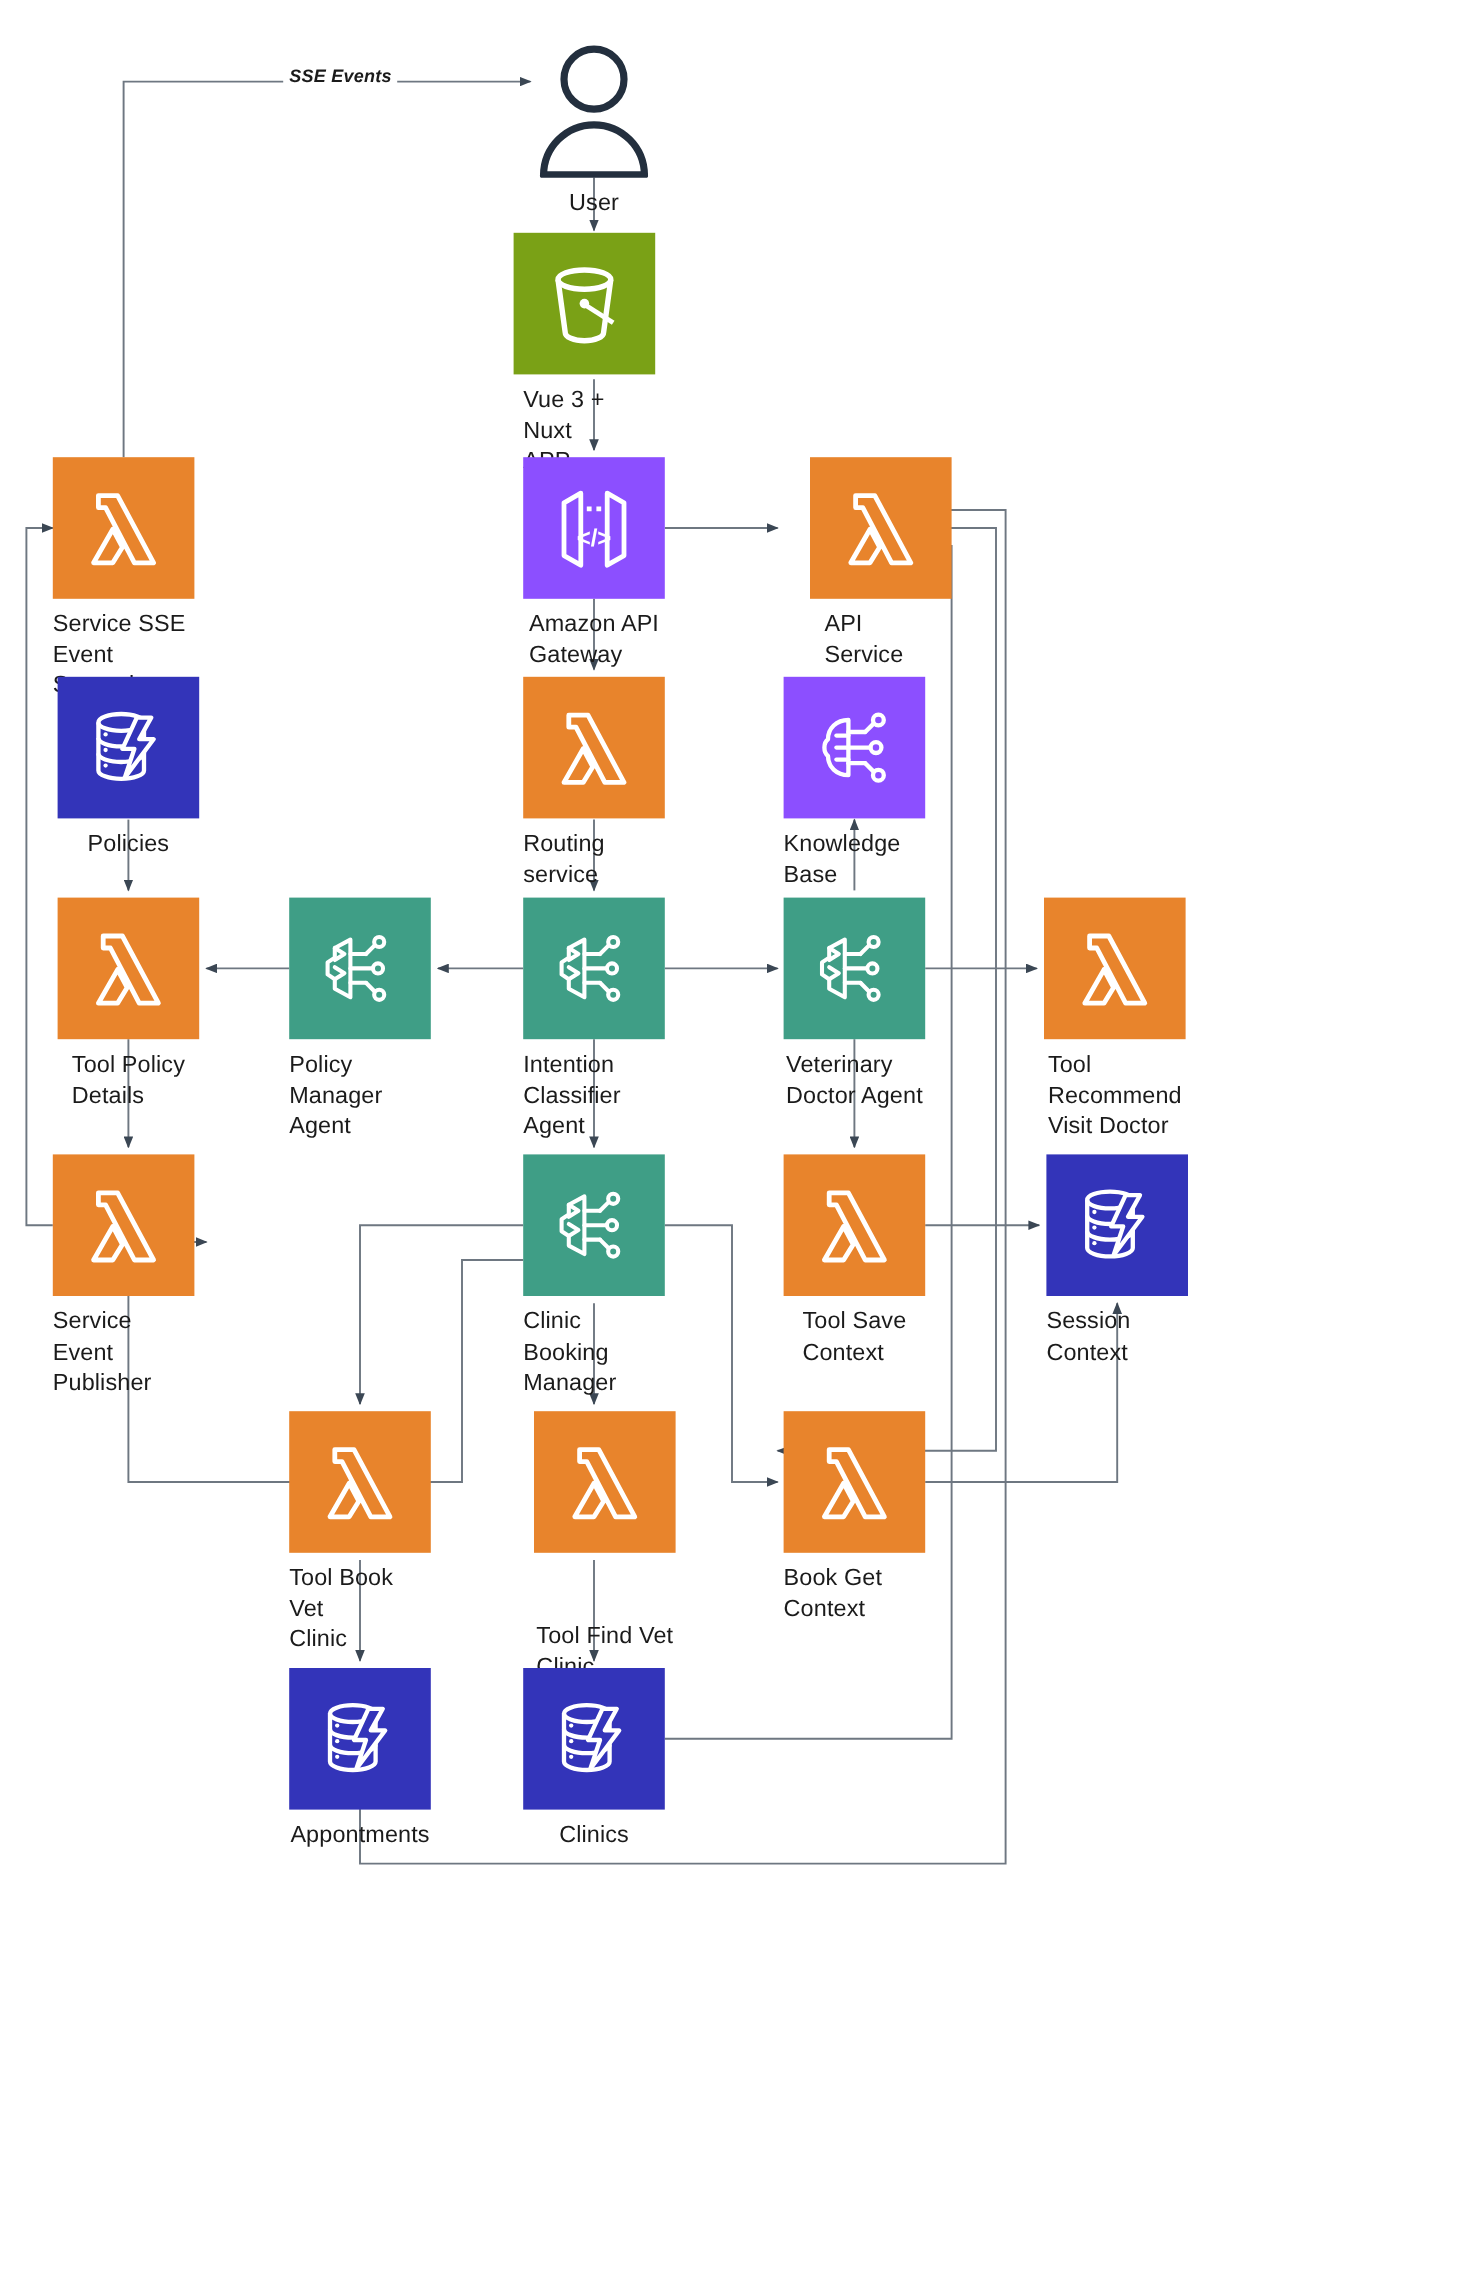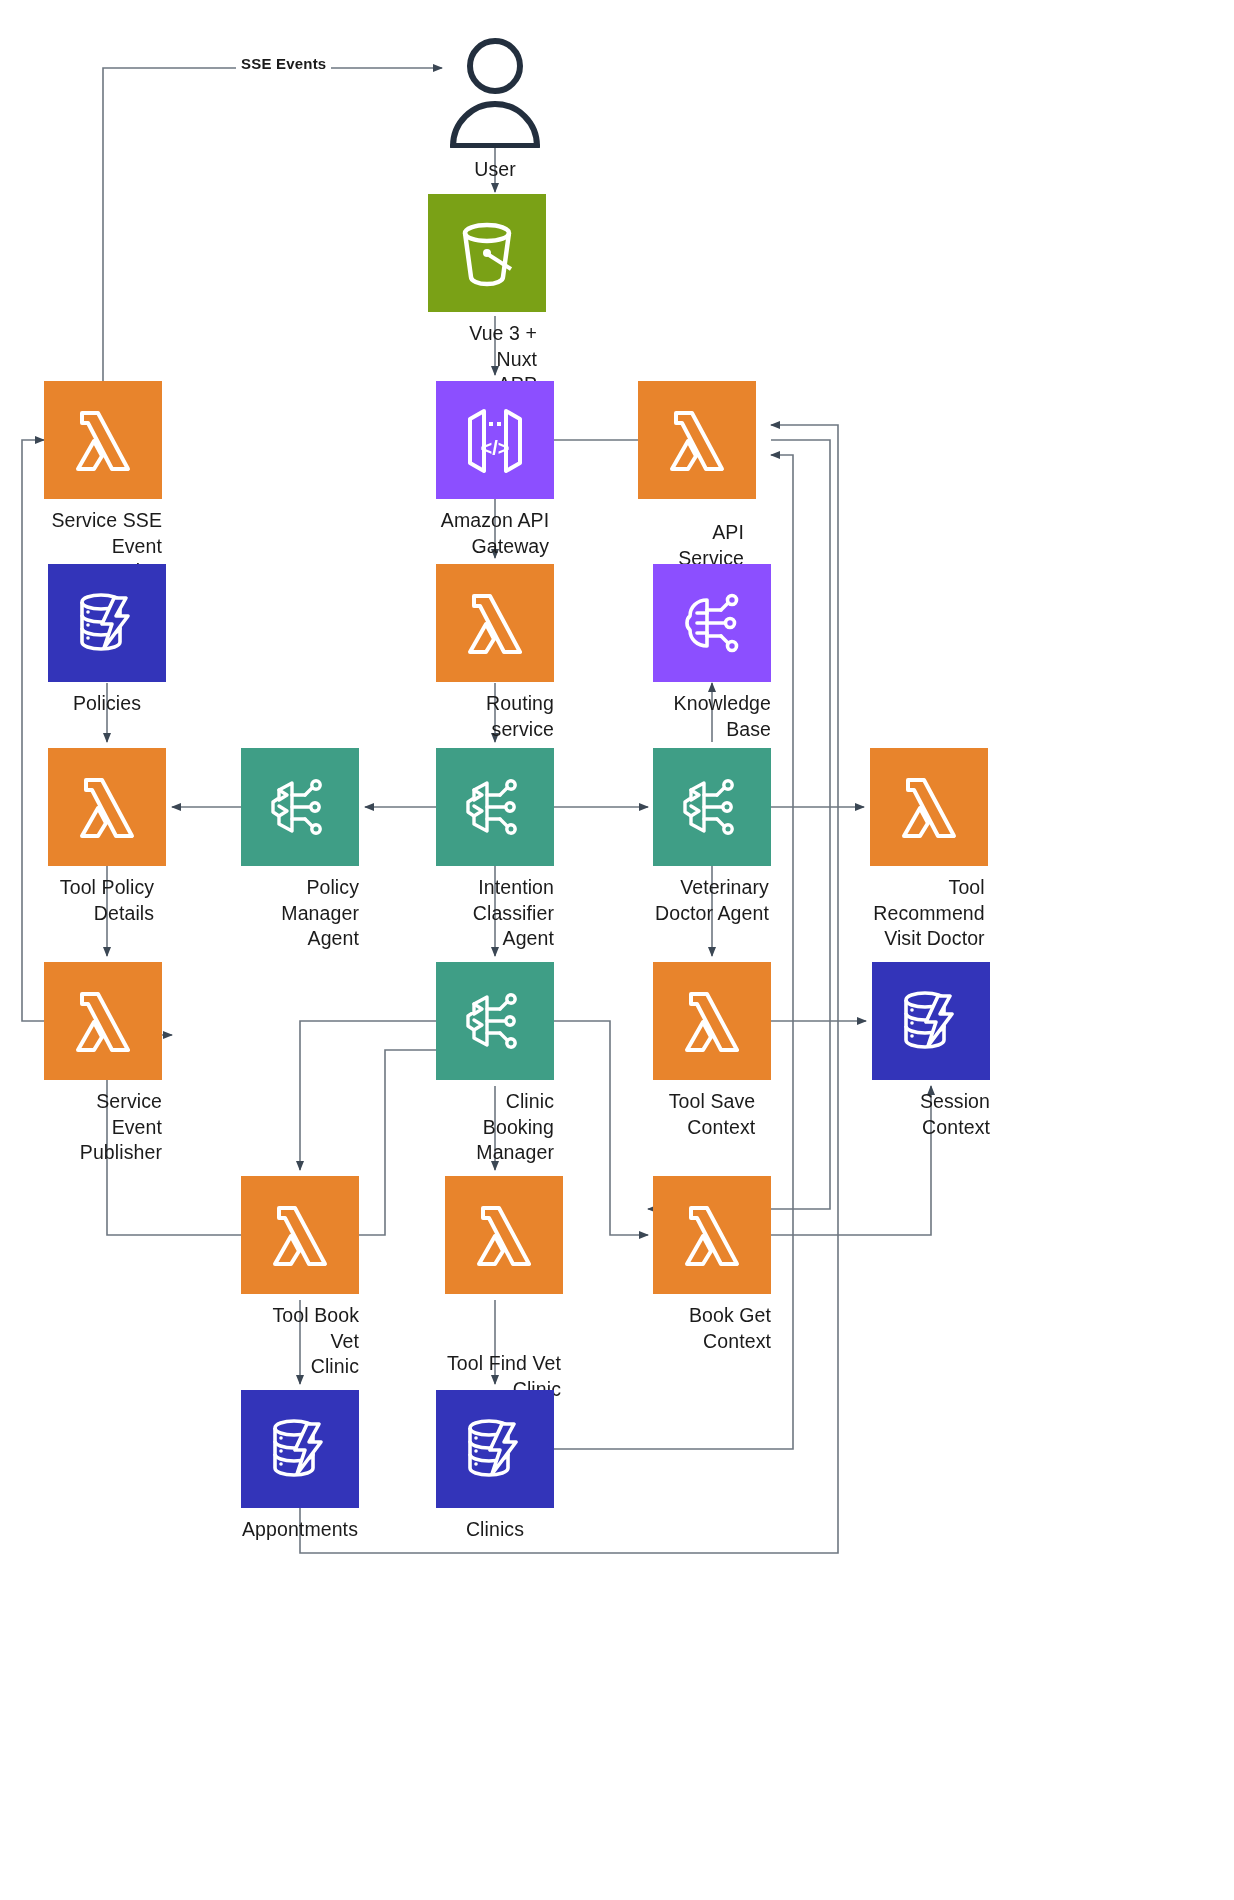--- a/index.html
+++ b/index.html
@@ -2,21 +2,21 @@
 <html><head>
 <meta charset="utf-8">
 <style>
   html,body{margin:0;padding:0;background:#ffffff;}
   body{width:1234px;height:1900px;font-family:"Liberation Sans","DejaVu Sans",sans-serif;}
   #stage{position:relative;width:1234px;height:1900px;overflow:hidden;background:#fff;}
   #wires{position:absolute;left:0;top:0;width:1234px;height:1900px;}
   .node{position:absolute;display:flex;flex-direction:column;align-items:center;}
   .tile{width:118px;height:118px;display:flex;align-items:center;justify-content:center;}
   .tile svg{display:block;}
-  .caption{margin-top:9px;text-align:right;font-size:19.5px;line-height:25.5px;color:#1b1b1b;white-space:pre-line;letter-spacing:.1px;}
+  .caption{margin-top:9px;text-align:left;font-size:19.5px;line-height:25.5px;color:#1b1b1b;white-space:pre-line;letter-spacing:.1px;}
   .edge-label{position:absolute;background:#fff;padding:0 5px;font-size:15px;font-weight:bold;color:#1b1b1b;letter-spacing:.2px;}
   .user-wrap{width:118px;height:118px;display:flex;align-items:flex-end;justify-content:center;}
 </style>
 </head>
 <body>
 
 <div id="stage">
 
   <svg id="wires" viewBox="0 0 1234 1900">
     <defs>
@@ -122,21 +122,21 @@
         <path d="M28,10 L14,18 L14,62 L28,70 Z" fill="none" stroke="#fff" stroke-width="4" stroke-linejoin="round"></path>
         <path d="M50,10 L64,18 L64,62 L50,70 Z" fill="none" stroke="#fff" stroke-width="4" stroke-linejoin="round"></path>
         <line x1="33" y1="23" x2="45" y2="23" stroke="#fff" stroke-width="4" stroke-dasharray="4 4"></line>
         <text x="39" y="54" font-size="20" font-weight="bold" fill="#fff" text-anchor="middle" font-family="'Liberation Sans',sans-serif">&lt;/&gt;</text>
       </svg>
     </div>
     <div class="caption">Amazon API
 Gateway</div>
   </div>
 
-  <div class="node" style="left:650px;top:381px;width:94px;gap:12px;">
+  <div class="node" style="left:687px;top:381px;width:94px;">
     <div class="tile" style="background:#E8842C;">
       <svg width="78" height="78" viewBox="0 0 78 78">
         <path d="M18,12 L34,12 L64,68 L48,68 L24,22 L18,22 Z M30,40 L38,55 L30,68 L14,68 Z" fill="none" stroke="#fff" stroke-width="4" stroke-linejoin="round"></path>
       </svg>
     </div>
     <div class="caption">API Service</div>
   </div>
 
   <div class="node" style="left:48px;top:564px;width:118px;">
     <div class="tile" style="background:#3334B9;">
@@ -392,15 +392,15 @@
         </g>
         <circle cx="20" cy="28" r="1.8" fill="#fff"></circle>
         <circle cx="20" cy="41" r="1.8" fill="#fff"></circle>
         <circle cx="20" cy="54" r="1.8" fill="#fff"></circle>
         <path d="M46,14 L34,40 L44,40 L36,64 L60,32 L48,32 L58,14 Z" fill="#3334B9" stroke="#fff" stroke-width="3.6" stroke-linejoin="round"></path>
       </svg>
     </div>
     <div class="caption">Clinics</div>
   </div>
 
-  <div class="edge-label" style="left:236px;top:55px;">SSE Events</div>
+  <div class="edge-label" style="left:236px;top:55px;font-style:italic;">SSE Events</div>
 
 </div>
 
 </body></html>

